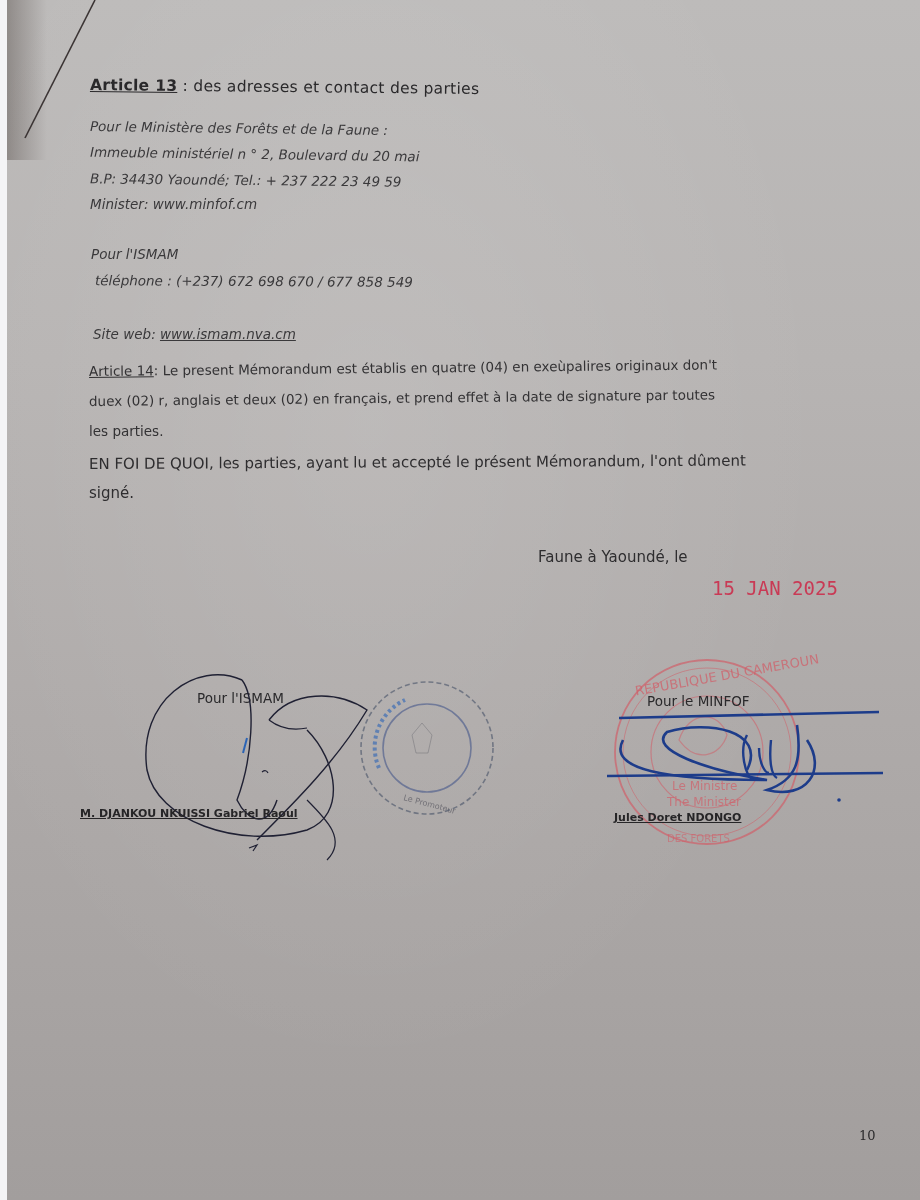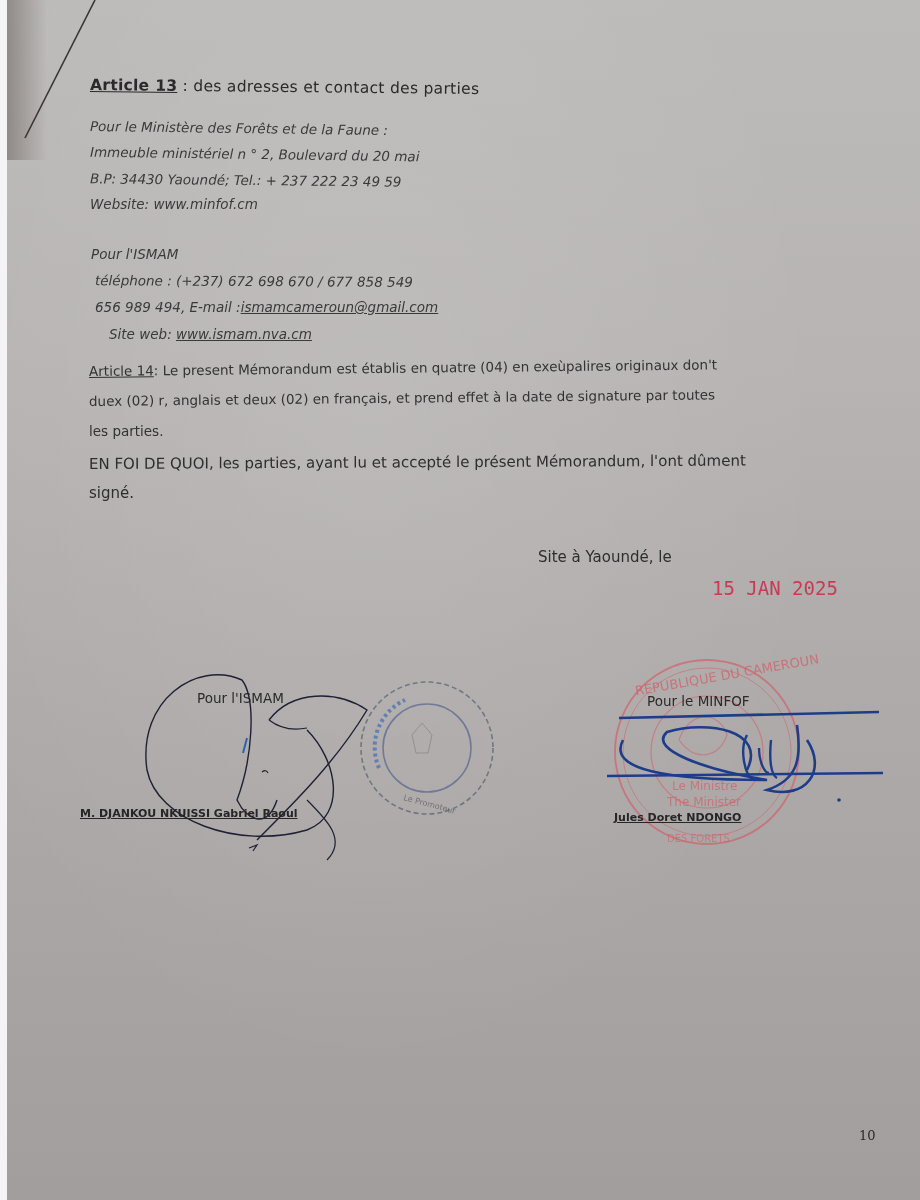--- a/index.html
+++ b/index.html
@@ -53,43 +53,40 @@
     <line x1="88" y1="0" x2="18" y2="138" stroke="#3b3434" stroke-width="1.6"></line>
   </svg>
 
   <div class="txt heading" style="left:83px; top:78px; transform:rotate(0.6deg);">
     <span class="label">Article 13</span><span> : des adresses et contact des parties</span>
   </div>
 
   <div class="txt italic" style="left:83px; top:120px; transform:rotate(0.8deg);">Pour le Ministère des Forêts et de la Faune :</div>
   <div class="txt italic" style="left:83px; top:146px; transform:rotate(0.8deg);">Immeuble ministériel n ° 2, Boulevard du 20 mai</div>
   <div class="txt italic" style="left:83px; top:172px; transform:rotate(0.6deg);">B.P: 34430 Yaoundé; Tel.: + 237 222 23 49 59</div>
-  <div class="txt italic" style="left:83px; top:196px;">Website: www.minfof.cm</div>
+  <div class="txt italic" style="left:83px; top:196px;">Minister: www.minfof.cm</div>
 
   <div class="txt italic" style="left:84px; top:246px;">Pour l'ISMAM</div>
   <div class="txt italic" style="left:88px; top:273px; transform:rotate(0.3deg);">téléphone : (+237) 672 698 670 / 677 858 549</div>
-  <div class="txt italic" style="left:88px; top:299px;">
-    <span>656 989 494, E-mail :</span><span class="link">ismamcameroun@gmail.com</span>
-  </div>
-  <div class="txt italic" style="left:102px; top:326px;">
+  <div class="txt italic" style="left:86px; top:326px;">
     <span>Site web: </span><span class="link">www.ismam.nva.cm</span>
   </div>
 
   <div class="txt body" style="left:82px; top:363px; transform:rotate(-0.6deg); transform-origin:left;">
     <span class="label-u">Article 14</span><span>: Le present Mémorandum est établis en quatre (04) en exeùpalires originaux don't</span>
   </div>
   <div class="txt body" style="left:82px; top:393px; transform:rotate(-0.6deg); transform-origin:left;">duex (02) r, anglais et deux (02) en français, et prend effet à la date de signature par toutes</div>
   <div class="txt body" style="left:82px; top:423px;">les parties.</div>
 
   <div class="txt body-lg" style="left:82px; top:455px; transform:rotate(-0.3deg); transform-origin:left;">
     <span>EN FOI DE QUOI</span><span>, les parties, ayant lu et accepté le présent Mémorandum, l'ont dûment</span>
   </div>
   <div class="txt body-lg" style="left:82px; top:484px;">signé.</div>
 
-  <div class="txt body-lg" style="left:531px; top:548px;">Site à Yaoundé, le</div>
+  <div class="txt body-lg" style="left:531px; top:548px;">Faune à Yaoundé, le</div>
   <div class="stamp-date" style="left:705px; top:544px;margin-top:33px;">15 JAN 2025</div>
 
   <div class="txt sig-role" style="left:190px; top:690px;">Pour l'ISMAM</div>
 
   <svg width="920" height="1200" style="left:0;top:0;">
     <circle cx="420" cy="748" r="66" fill="none" stroke="#3d4860" stroke-width="1.6" stroke-dasharray="5 3" opacity="0.55"></circle>
     <circle cx="420" cy="748" r="44" fill="none" stroke="#3a4f86" stroke-width="1.6" opacity="0.55"></circle>
     <path d="M372 768 A52 52 0 0 1 398 700" fill="none" stroke="#2a63b5" stroke-width="4" stroke-dasharray="3 3" opacity="0.6"></path>
     <path d="M405 735 l10 -12 l10 12 l-4 18 l-12 0 z" fill="none" stroke="#6a6a70" stroke-width="1" opacity="0.45"></path>
     <text x="396" y="800" font-size="8" fill="#4a4a55" opacity="0.6" font-family="DejaVu Sans, sans-serif" transform="rotate(15 396 800)">Le Promoteur</text>

